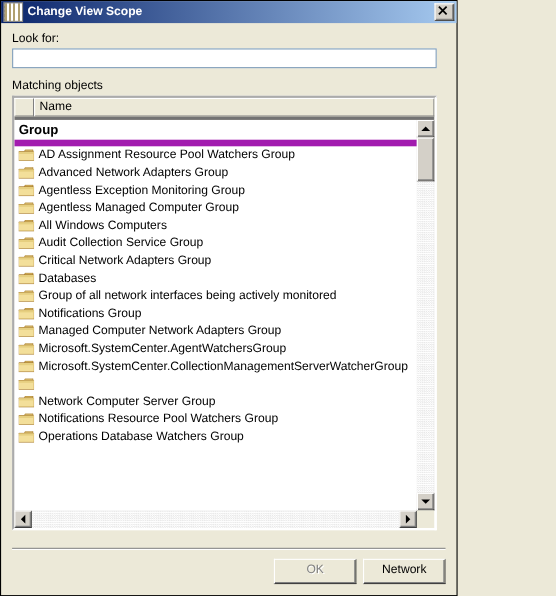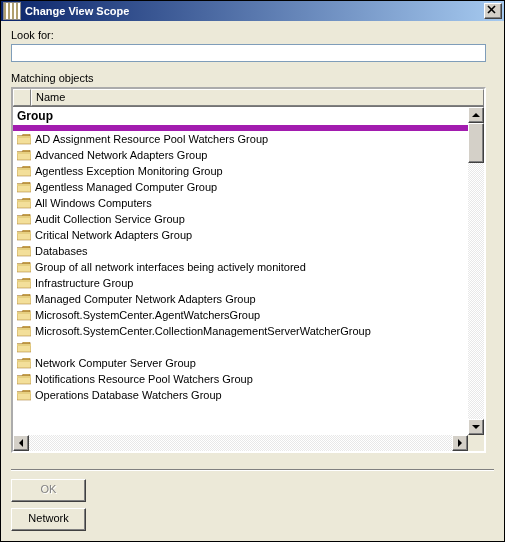--- a/index.html
+++ b/index.html
@@ -4,21 +4,21 @@
 <style>
   html, body {
     margin: 0;
     padding: 0;
     font-family: Tahoma, "Segoe UI", sans-serif;
     font-size: 11px;
     background: #ece9d8;
     color: #000;
   }
   .window {
-    width: 505px;
+    width: 416px;
     height: 542px;
     box-sizing: border-box;
     border: 1px solid #000;
     background: #ece9d8;
     display: flex;
     flex-direction: column;
   }
   
   .titlebar {
     height: 20px;
@@ -82,21 +82,21 @@
     border: 2px inset #fff;
     background: #fff;
     display: flex;
     flex-direction: column;
     overflow: hidden;
   }
   .list-header {
     display: flex;
     background: #ece9d8;
     height: 17px;
-    border-bottom: 1px solid #737373;
+    border-bottom: 3px solid #737373;
     flex: 0 0 auto;
   }
   .list-header .col {
     border-top: 1px solid #fff;
     border-left: 1px solid #fff;
     border-right: 1px solid #808080;
     border-bottom: 1px solid #808080;
     padding: 1px 4px;
     box-sizing: border-box;
     background: #ece9d8;
@@ -173,24 +173,23 @@
     width: 18px;
     display:flex; align-items:center; justify-content:center;
     flex: 0 0 auto;
   }
   .item-row .cell-name { flex:1; white-space:nowrap; padding-left:2px; }
   .folder-ico svg { display:block; }
 
   
   .footer {
     display: flex;
-    justify-content: center;
+    justify-content: flex-end;
     padding: 8px 10px 10px 10px;
     gap: 6px;
-    flex-direction: column;
   }
   .btn {
     width: 75px; height: 23px;
     background: #ece9d8;
     border-top:1px solid #fff; border-left:1px solid #fff;
     border-right:1px solid #404040; border-bottom:1px solid #404040;
     box-shadow: inset -1px -1px 0 #808080;
     font-family: inherit; font-size:11px;
     text-align:center;
     line-height:19px;
@@ -326,21 +325,21 @@
               <div class="cell-name">Group of all network interfaces being actively monitored</div>
             </div>
             <div class="item-row">
               <div class="cell-icon folder-ico">
                 <svg width="14" height="11" viewBox="0 0 14 11">
                   <polygon points="0,2 5,2 6,0 13,0 13,2 0,2" fill="#d0b060" stroke="#a07020" stroke-width="0.5"></polygon>
                   <rect x="0" y="2" width="14" height="8" fill="#f3df9a" stroke="#a07020" stroke-width="0.5"></rect>
                   <rect x="0" y="2" width="14" height="2" fill="#e6cf80"></rect>
                 </svg>
               </div>
-              <div class="cell-name">Infrastructure Group</div>
+              <div class="cell-name">Notifications Group</div>
             </div>
             <div class="item-row">
               <div class="cell-icon folder-ico">
                 <svg width="14" height="11" viewBox="0 0 14 11">
                   <polygon points="0,2 5,2 6,0 13,0 13,2 0,2" fill="#d0b060" stroke="#a07020" stroke-width="0.5"></polygon>
                   <rect x="0" y="2" width="14" height="8" fill="#f3df9a" stroke="#a07020" stroke-width="0.5"></rect>
                   <rect x="0" y="2" width="14" height="2" fill="#e6cf80"></rect>
                 </svg>
               </div>
               <div class="cell-name">Managed Computer Network Adapters Group</div>

